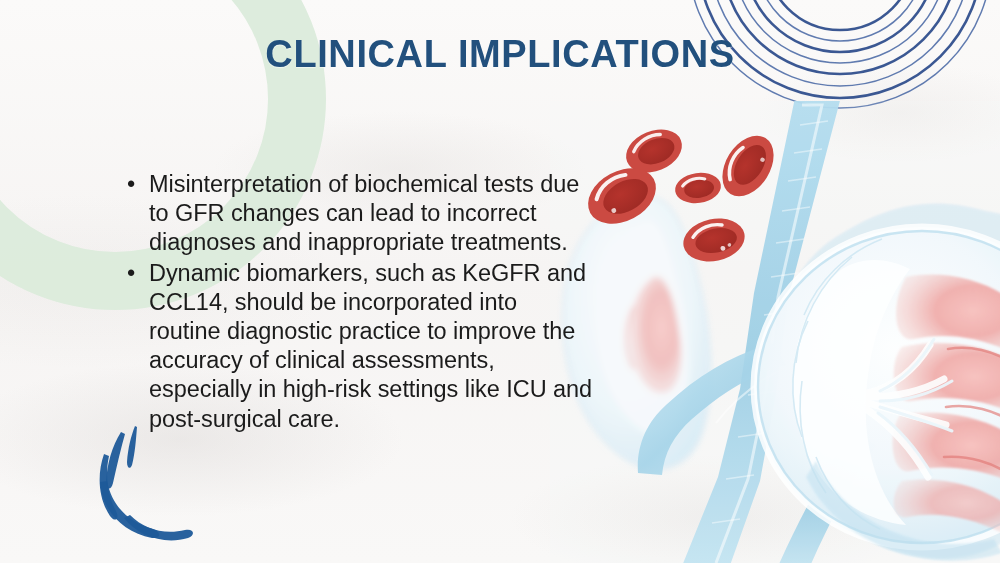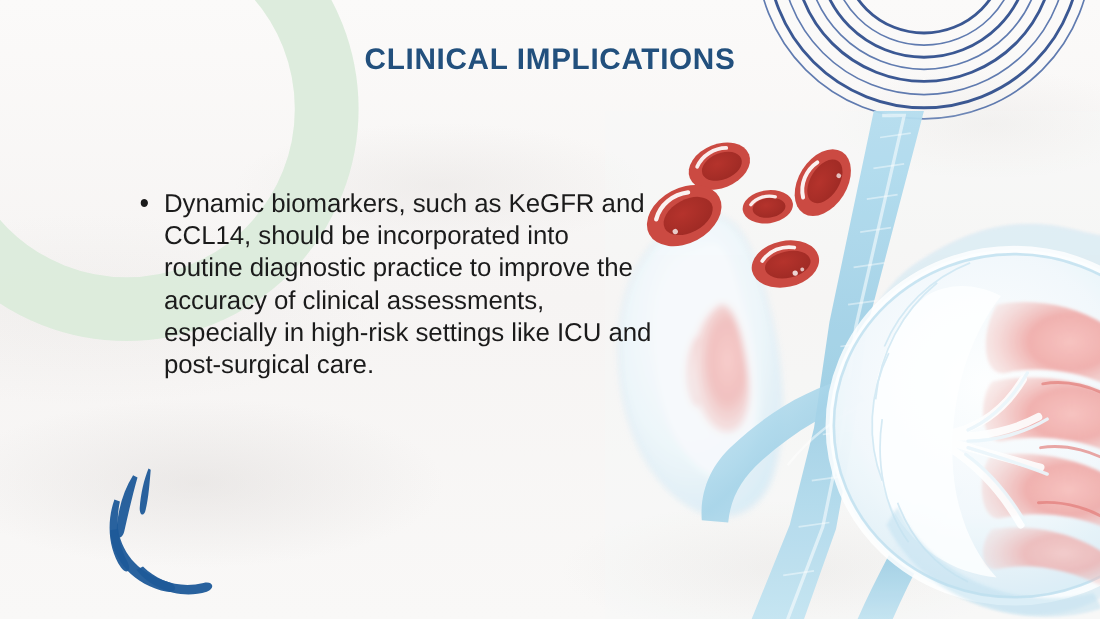--- a/index.html
+++ b/index.html
@@ -51,21 +51,21 @@
   .kidney-art svg{display:block;}
 
   
   .rbc-group{position:absolute;z-index:4;left:596px;top:118px;width:190px;height:158px;}
   .rbc-group svg{display:block;overflow:visible;}
 
   
   .title{
     position:absolute;z-index:6;left:0;right:0;top:31px;
     text-align:center;
-    font-size:27px;line-height:46px;font-weight:bold;
+    font-size:38px;line-height:46px;font-weight:bold;
     letter-spacing:.6px;
     color:#22507d;
     text-shadow:0 1px 1px rgba(255,255,255,.55);
   }
 
   
   .body{
     position:absolute;z-index:6;
     left:124px;top:170px;width:470px;
   }
@@ -313,20 +313,21 @@
         <path d="M36 100 C50 118 76 127 100 120 C108 117 106 110 97 112 C76 117 56 111 42 97 Z" opacity=".95"></path>
       </g>
     </svg>
   </div>
 
   <div class="title">CLINICAL IMPLICATIONS</div>
 
   <div class="body">
     <div class="bullet">
       <span class="dot">•</span>
+      <span>Misinterpretation of biochemical tests due to GFR changes can lead to incorrect diagnoses and inappropriate treatments.</span>
     </div>
     <div class="bullet">
       <span class="dot">•</span>
       <span>Dynamic biomarkers, such as KeGFR and CCL14, should be incorporated into routine diagnostic practice to improve the accuracy of clinical assessments, especially in high-risk settings like ICU and post-surgical care.</span>
     </div>
   </div>
 
 </div>
 
 </body></html>

